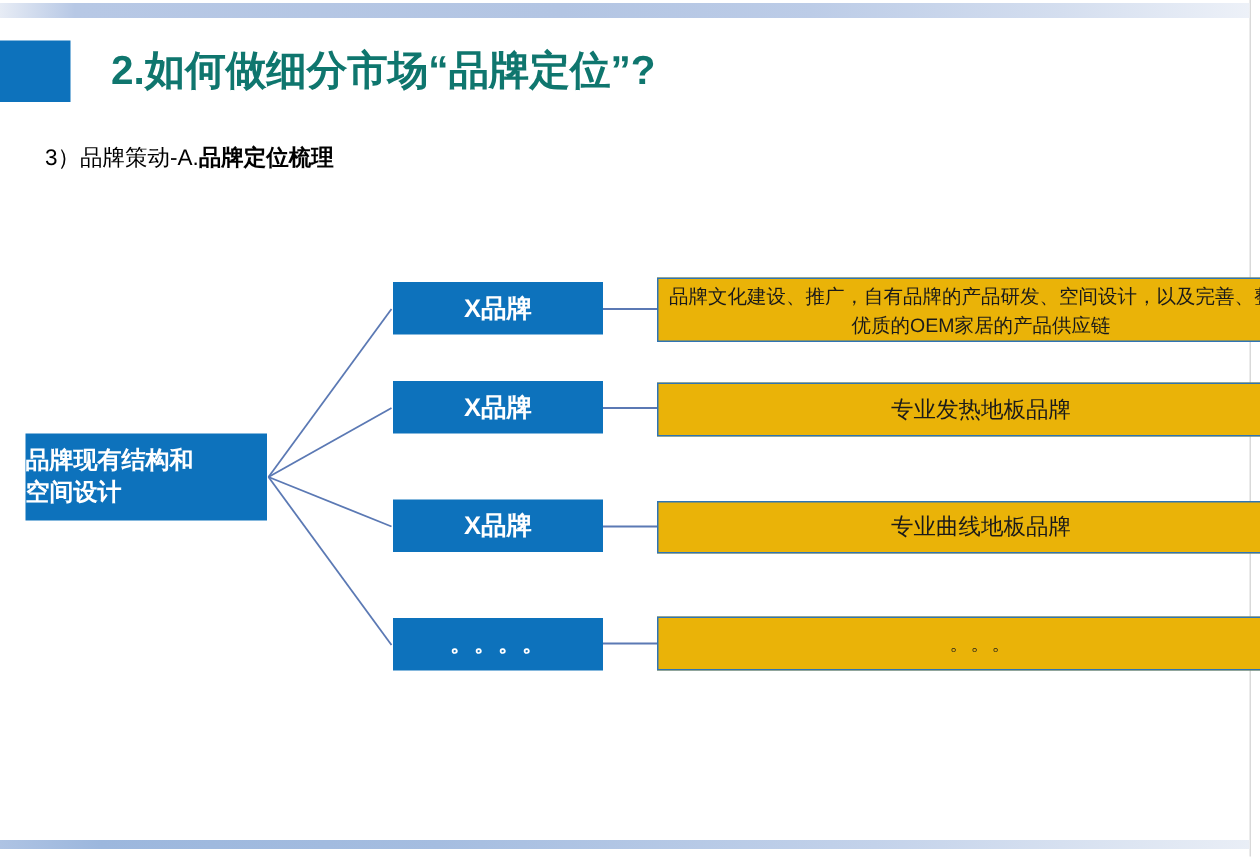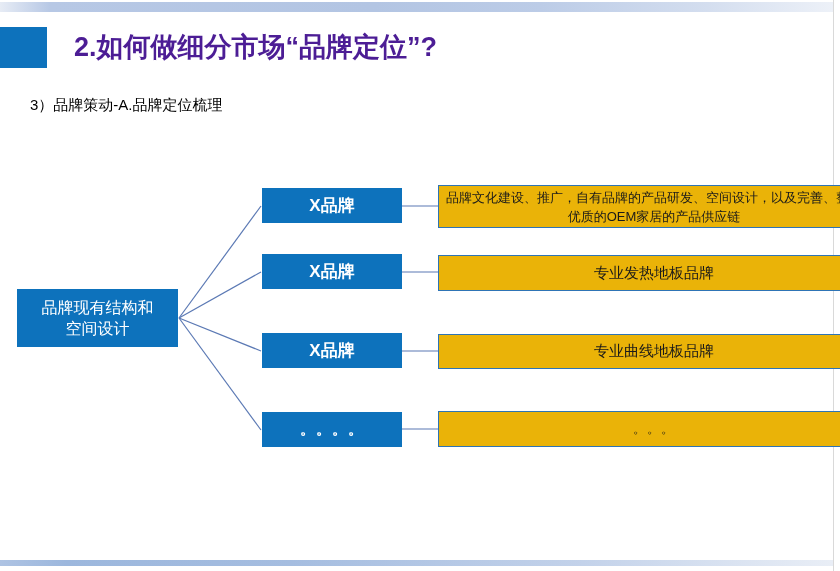--- a/index.html
+++ b/index.html
@@ -29,43 +29,43 @@
   }
   .title-square {
     position: absolute; left: 0; top: 27px;
     width: 47px; height: 41px;
     background: #0d72bc;
   }
   .page-title {
     position: absolute; left: 74px; top: 27px; height: 41px;
     line-height: 41px;
     font-size: 27px; font-weight: bold;
-    color: #4c1d95;
+    color: #0f766e;
     white-space: nowrap;
   }
   .subtitle {
     position: absolute; left: 30px; top: 96px;
     font-size: 15px; color: #000000;
     white-space: nowrap;
   }
-  .subtitle .bold { font-weight: normal; text-align: center; }
+  .subtitle .bold { font-weight: bold; text-align: center; }
 
   svg.lines {
     position: absolute; left: 0; top: 0;
     width: 840px; height: 571px;
   }
 
   .root-box {
     position: absolute; left: 17px; top: 289px;
     width: 161px; height: 58px;
     background: #0d72bc;
-    color: #ffffff; font-weight: normal; font-size: 16px;
+    color: #ffffff; font-weight: bold; font-size: 16px;
     line-height: 21px; text-align: center;
     display: flex; flex-direction: column;
-    align-items: center; justify-content: center;
+    align-items: flex-start; justify-content: center;
   }
   .node-box {
     position: absolute; left: 262px;
     width: 140px; height: 35px;
     background: #0d72bc;
     color: #ffffff; font-weight: bold; font-size: 17px;
     display: flex; align-items: center; justify-content: center;
   }
   .desc-box {
     position: absolute; left: 438px;

